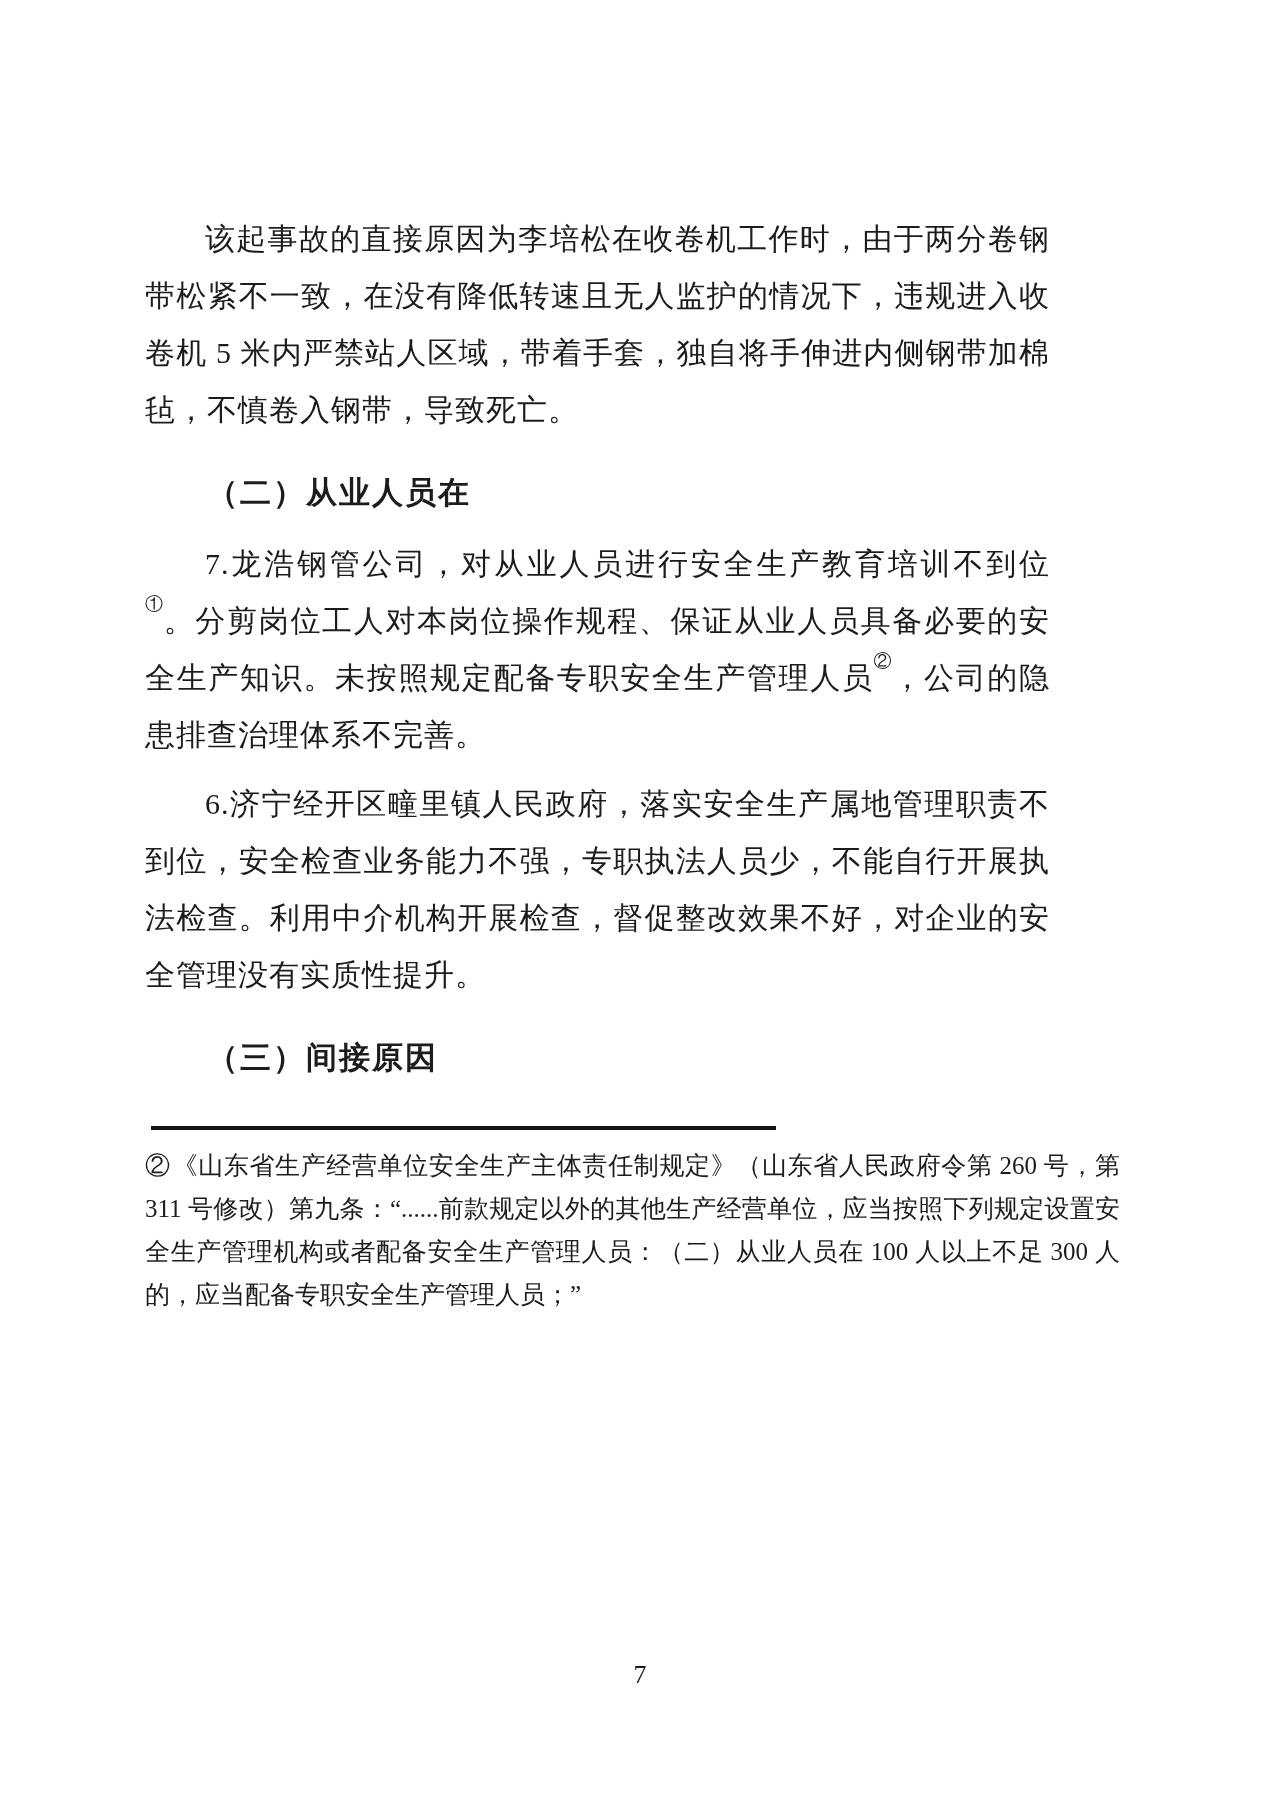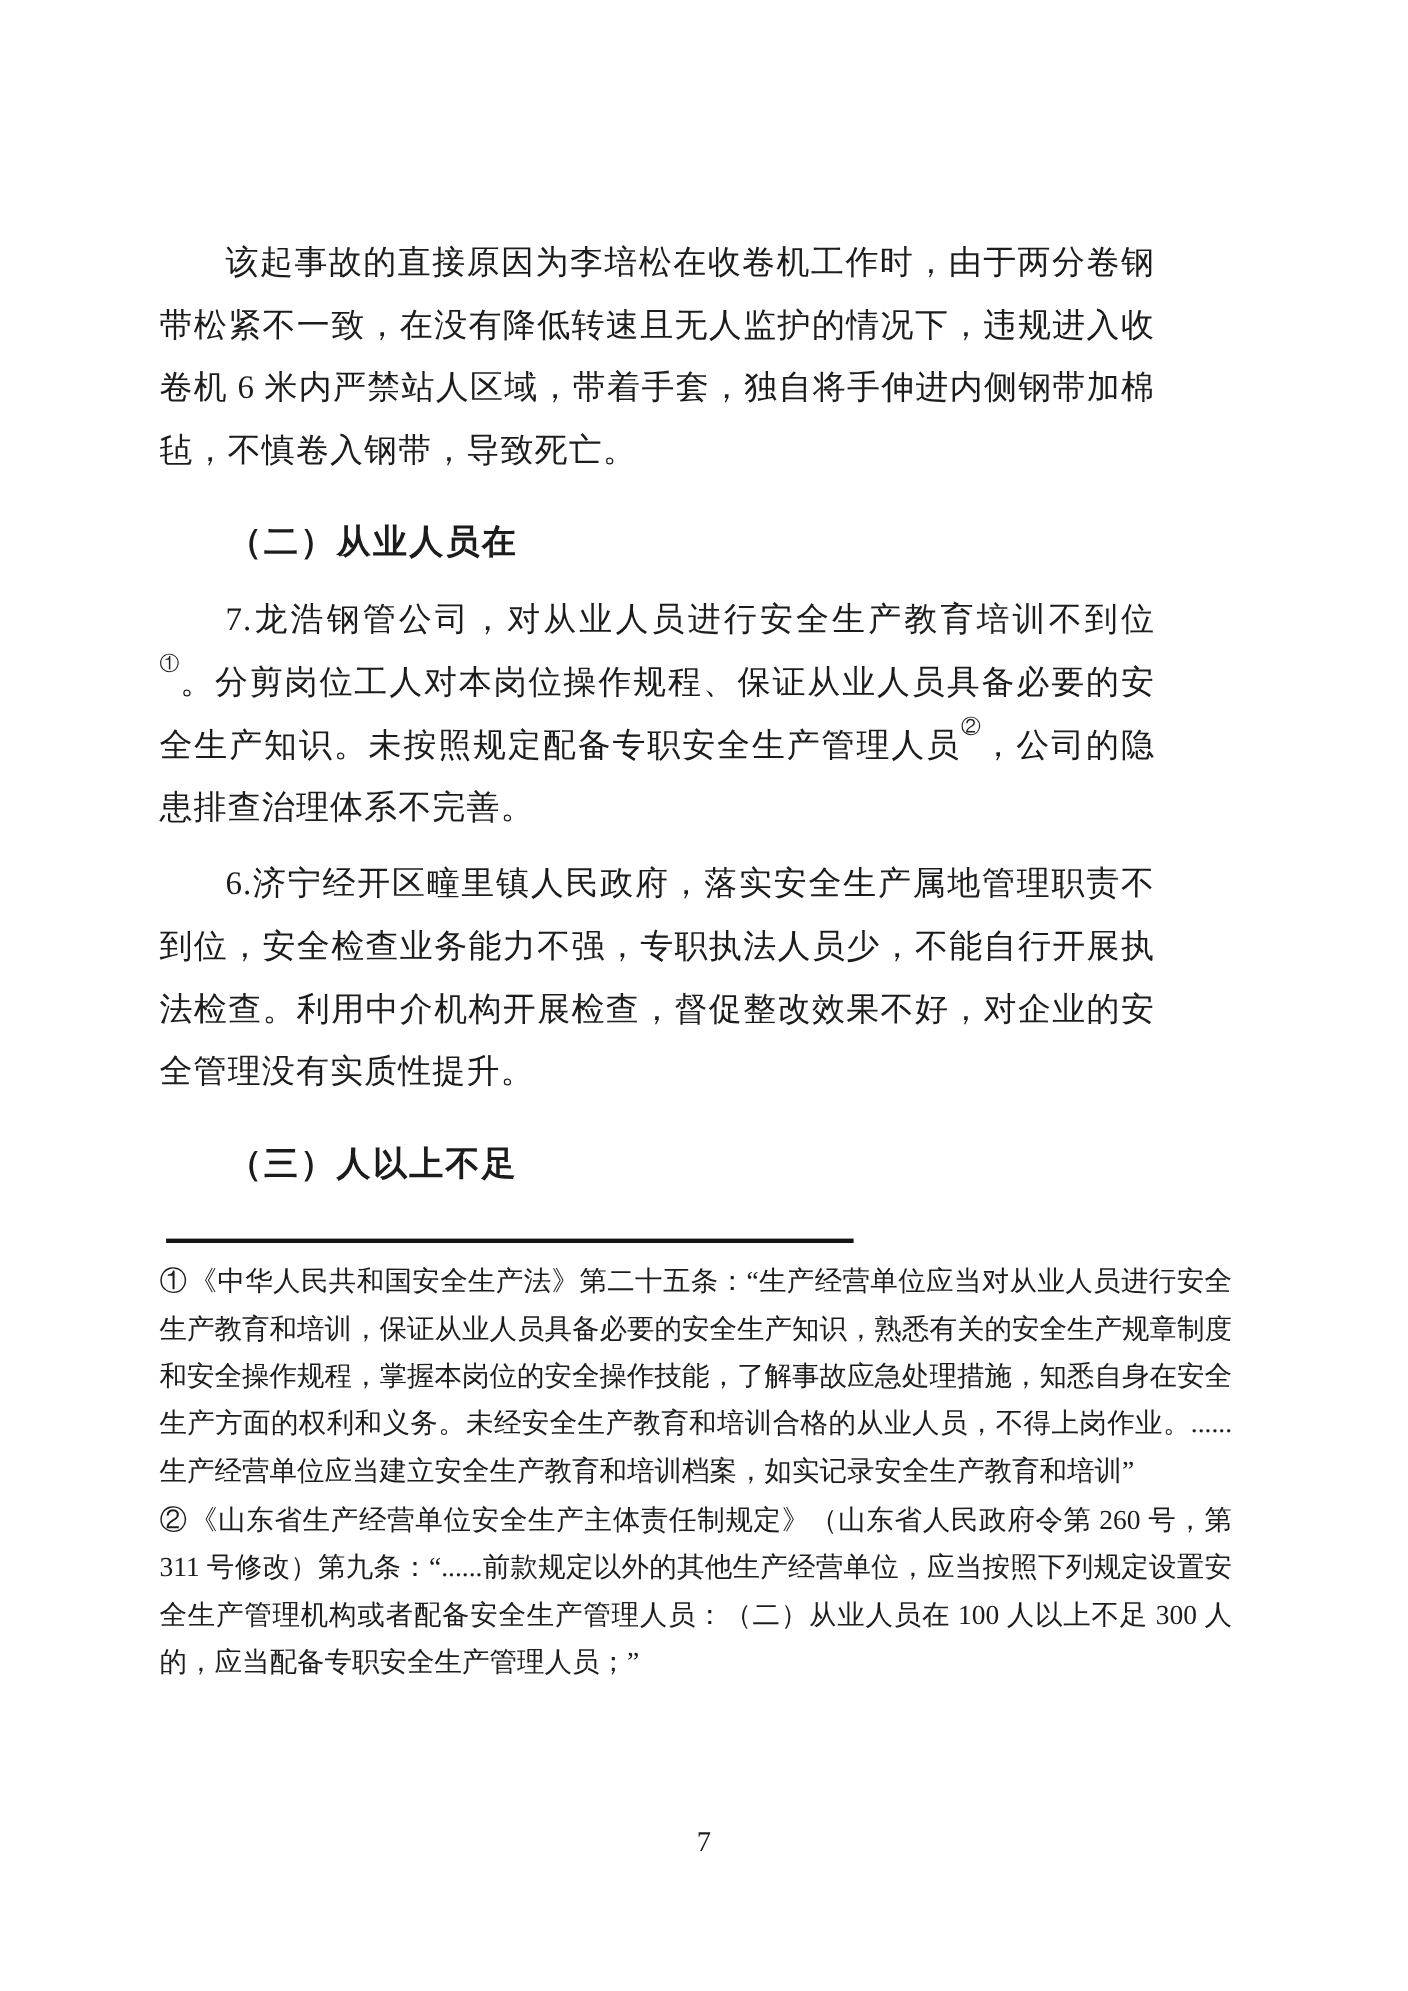--- a/index.html
+++ b/index.html
@@ -75,33 +75,32 @@
     font-size: 26px;
     line-height: 40px;
   }
 </style>
 </head>
 <body>
 
 <div class="page">
   <div class="content">
 
-    <p class="body-para">该起事故的直接原因为李培松在收卷机工作时，由于两分卷钢带松紧不一致，在没有降低转速且无人监护的情况下，违规进入收卷机 6 米内严禁站人区域，带着手套，独自将手伸进内侧钢带加棉毡，不慎卷入钢带，导致死亡。</p>
+    <p class="body-para">该起事故的直接原因为李培松在收卷机工作时，由于两分卷钢带松紧不一致，在没有降低转速且无人监护的情况下，违规进入收卷机 5 米内严禁站人区域，带着手套，独自将手伸进内侧钢带加棉毡，不慎卷入钢带，导致死亡。</p>
 
     <p class="section-heading">（二）从业人员在</p>
 
     <p class="body-para"><span>7.龙浩钢管公司，对从业人员进行安全生产教育培训不到位</span><sup class="fn-ref">①</sup><span>。分剪岗位工人对本岗位操作规程、保证从业人员具备必要的安全生产知识。未按照规定配备专职安全生产管理人员</span><sup class="fn-ref">②</sup><span>，公司的隐患排查治理体系不完善。</span></p>
 
     <p class="body-para">6.济宁经开区疃里镇人民政府，落实安全生产属地管理职责不到位，安全检查业务能力不强，专职执法人员少，不能自行开展执法检查。利用中介机构开展检查，督促整改效果不好，对企业的安全管理没有实质性提升。</p>
 
-    <p class="section-heading">（三）人以上不足</p>
+    <p class="section-heading">（三）间接原因</p>
 
     <div class="footnote-sep"></div>
 
     <div class="footnotes">
-      <p class="footnote"><span class="fn-marker">①</span><span>《中华人民共和国安全生产法》第二十五条：“生产经营单位应当对从业人员进行安全生产教育和培训，保证从业人员具备必要的安全生产知识，熟悉有关的安全生产规章制度和安全操作规程，掌握本岗位的安全操作技能，了解事故应急处理措施，知悉自身在安全生产方面的权利和义务。未经安全生产教育和培训合格的从业人员，不得上岗作业。......生产经营单位应当建立安全生产教育和培训档案，如实记录安全生产教育和培训”</span></p>
       <p class="footnote"><span class="fn-marker">②</span><span>《山东省生产经营单位安全生产主体责任制规定》（山东省人民政府令第 260 号，第 311 号修改）第九条：“......前款规定以外的其他生产经营单位，应当按照下列规定设置安全生产管理机构或者配备安全生产管理人员：（二）从业人员在 100 人以上不足 300 人的，应当配备专职安全生产管理人员；”</span></p>
     </div>
 
   </div>
 
   <div class="page-number">7</div>
 </div>
 
 </body></html>

